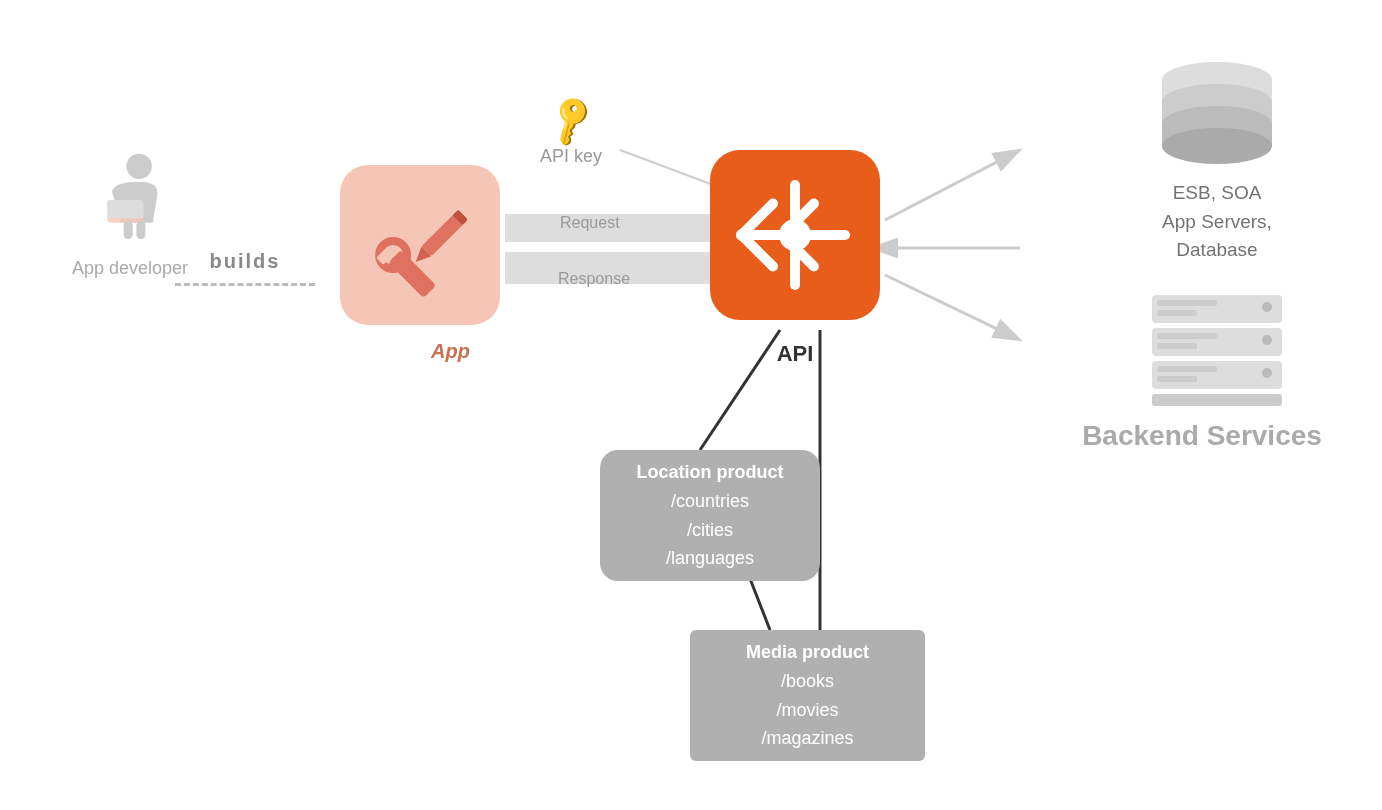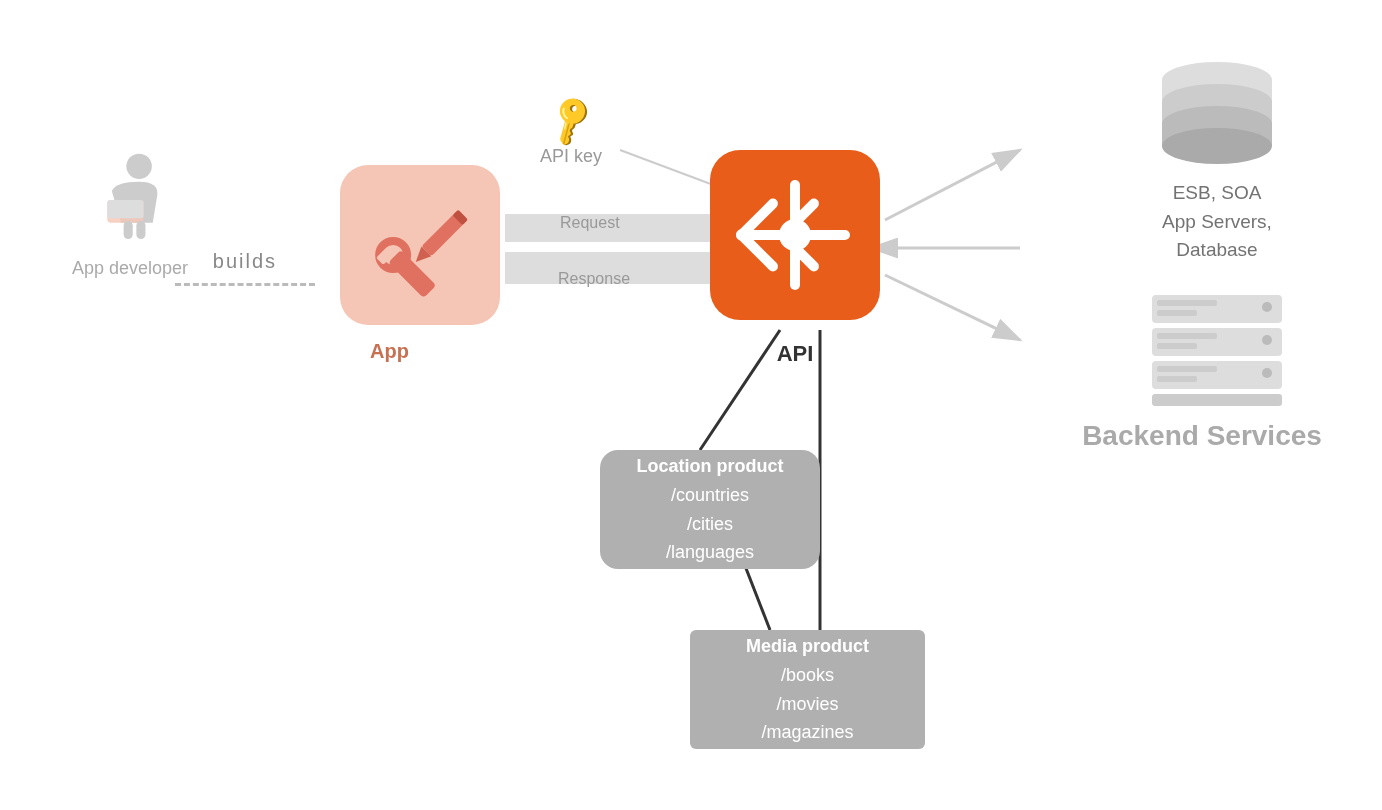--- a/index.html
+++ b/index.html
@@ -47,21 +47,21 @@
       left: 175px;
       top: 250px;
       display: flex;
       flex-direction: column;
       align-items: center;
     }
 
     .builds-text {
       color: #888;
       font-size: 20px;
-      font-weight: normal;
+      font-weight: bold;
       letter-spacing: 2px;
       margin-bottom: 10px;
     }
 
     .dashed-line {
       width: 140px;
       border-top: 3px dashed #bbb;
     }
 
     
@@ -78,22 +78,23 @@
       justify-content: center;
     }
 
     .app-label {
       position: absolute;
       left: 370px;
       top: 340px;
       font-size: 20px;
       color: #c87050;
       font-weight: bold;
-      text-align: left;
+      text-align: right;
       width: 100px;
+      font-style: italic;
     }
 
     
     .api-key-area {
       position: absolute;
       left: 540px;
       top: 100px;
       display: flex;
       flex-direction: column;
       align-items: center;
@@ -141,21 +142,21 @@
       color: #aaa;
       text-align: center;
       width: 260px;
     }
 
     
     .product-box {
       position: absolute;
       background: #b0b0b0;
       border-radius: 18px;
-      padding: 2px 30px;
+      padding: 8px 30px;
       text-align: center;
       color: #fff;
       font-size: 18px;
       line-height: 1.6;
     }
 
     .product-box-left {
       left: 600px;
       top: 450px;
       width: 220px;

